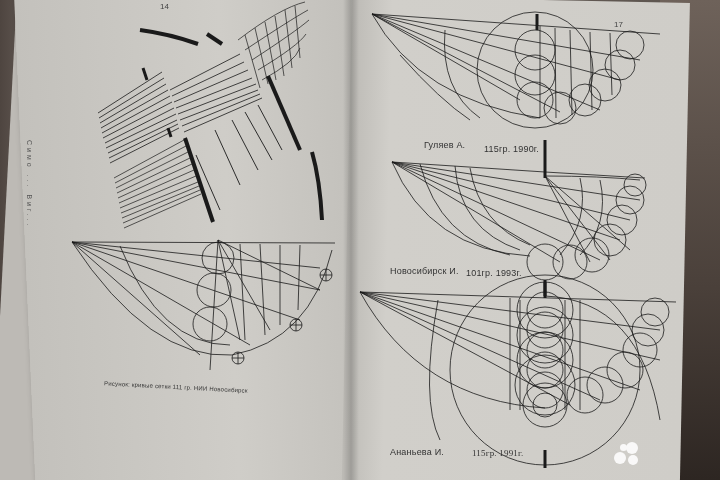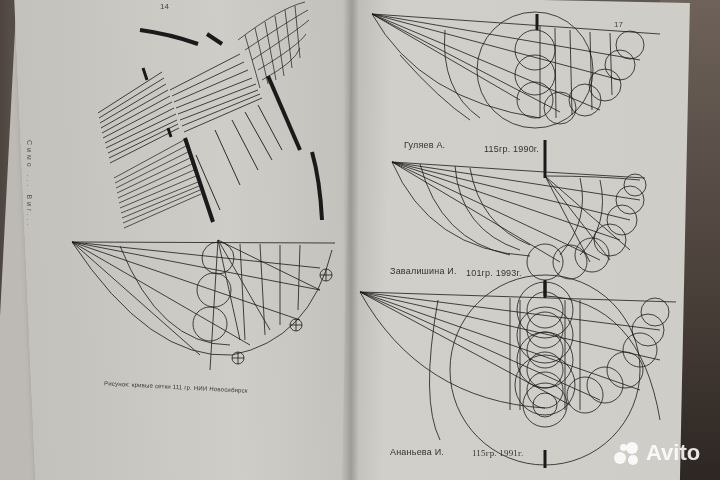--- a/index.html
+++ b/index.html
@@ -218,30 +218,29 @@
   </g>
   <path d="M545 282 L545 298" stroke-width="3"></path>
   <path d="M545 450 L545 468" stroke-width="3"></path>
 </svg>
 
 <div class="pnum" style="left:116px;top:2px;margin-left:44px;">14</div>
 <div class="pnum" style="left:614px;top:20px;">17</div>
 
 <div class="caption" style="left:104px;top:384px;font-size:6px;transform:rotate(3deg);">Рисунок: кривые сетки 111 гр. НИИ Новосибирск</div>
 
-<div class="caption" style="left:372px;top:140px;padding-left:32px;">Гуляев А.</div>
+<div class="caption" style="left:392px;top:140px;padding-left:32px;">Гуляев А.</div>
 <div class="caption" style="left:460px;top:144px;margin-left:24px;">115гр. 1990г.</div>
 
-<div class="caption" style="left:390px;top:266px;">Завалишина И.</div>
+<div class="caption" style="left:390px;top:266px;">Новосибирск И.</div>
 <div class="caption" style="left:466px;top:268px;">101гр. 1993г.</div>
 
 <div class="caption" style="left:390px;top:447px;">Ананьева И.</div>
 <div class="caption" style="left:472px;top:448px;font-family:Liberation Serif, serif;">115гр. 1991г.</div>
 
 <div class="avito">
   <div class="dots">
     <span style="left:2px;top:12px;width:12px;height:12px;"></span>
     <span style="left:14px;top:2px;width:12px;height:12px;"></span>
     <span style="left:8px;top:4px;width:7px;height:7px;"></span>
     <span style="left:16px;top:15px;width:10px;height:10px;"></span>
   </div>
-  <span>Avito</span>
 </div>
 
 </body></html>

